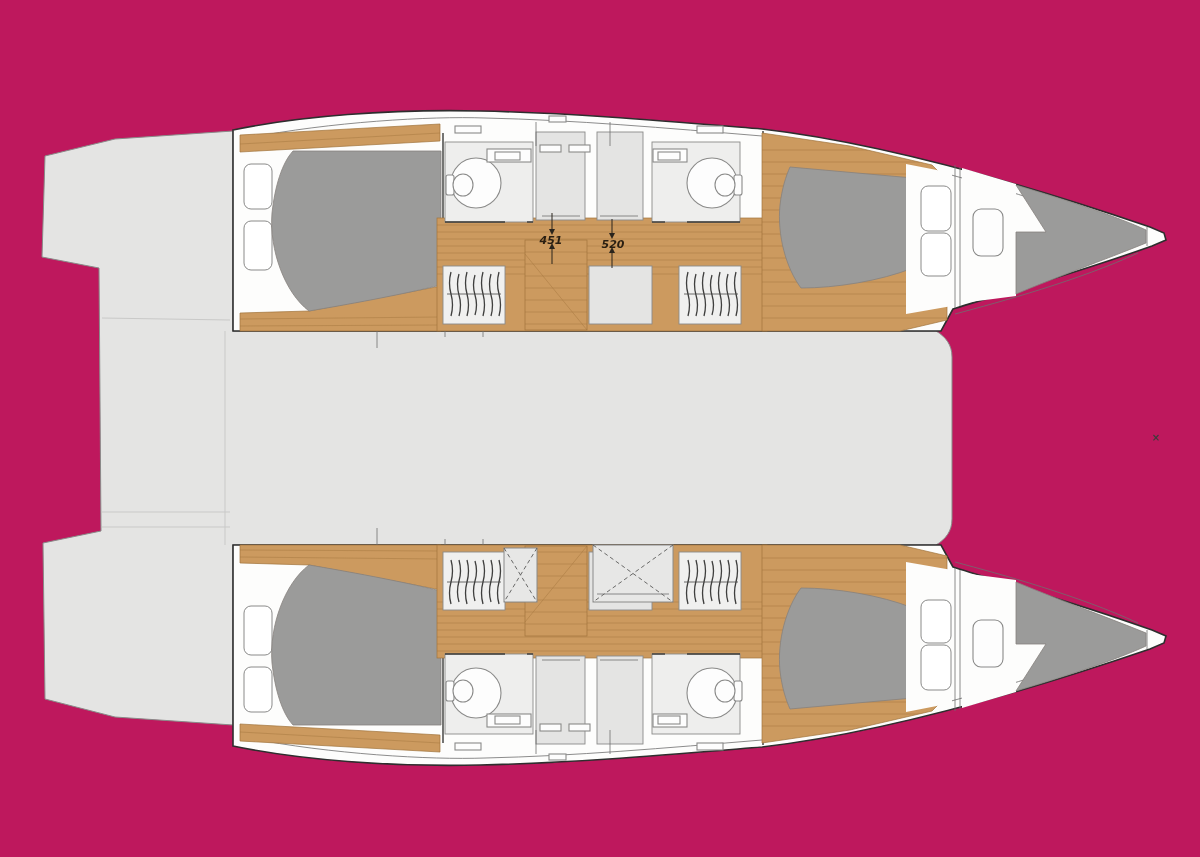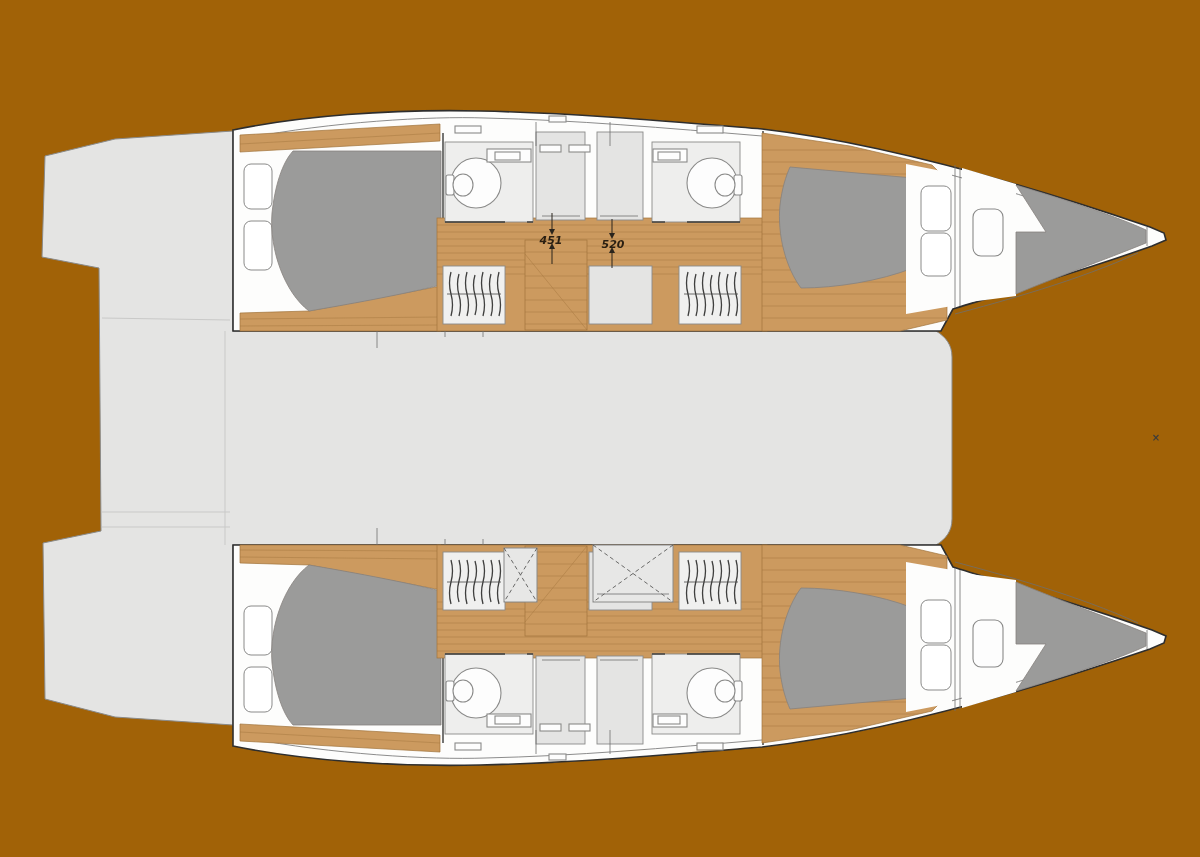--- a/index.html
+++ b/index.html
@@ -1,17 +1,17 @@
 <!DOCTYPE html>
 <html style="--c-deck: #e4e4e3; --c-deck_stroke: #8a8a89; --c-hull_fill: #fdfdfc; --c-hull_stroke: #2e2e2e; --c-wood: #cc9a5f; --c-wood_line: #a1743c; --c-bed: #9b9b9a; --c-bed_stroke: #87827d; --c-pillow: #ffffff; --c-bath_floor: #eeeeed; --c-fixture: #8a8a89; --c-hatch_fill: #e7e7e6; --c-hatch_line: #5a5a59; --c-hanger: #3f3f3e; --c-step_line: #c9c9c8; --c-dim_text: #2a1f12; --c-marker: #3c3c3b;"><head>
 <meta charset="utf-8">
 <title>Deck plan</title>
 <style>
   html,body{margin:0;padding:0;background:#ffffff;}
-  .page{width:1200px;height:857px;background:#a16207;position:relative;overflow:hidden;}
+  .page{width:1200px;height:857px;background:#be185d;position:relative;overflow:hidden;}
   svg{display:block;}
   .deck{fill:var(--c-deck,#e4e4e3);stroke:var(--c-deck_stroke,#8a8a89);stroke-width:1;}
   .hull{fill:var(--c-hull_fill,#fdfdfc);stroke:var(--c-hull_stroke,#2e2e2e);stroke-width:1.6;}
   .wood{fill:var(--c-wood,#cc9a5f);stroke:var(--c-wood_line,#a1743c);stroke-width:.7;}
   .woodline{stroke:var(--c-wood_line,#a1743c);stroke-width:.6;fill:none;opacity:.75;}
   .bed{fill:var(--c-bed,#9b9b9a);stroke:var(--c-bed_stroke,#87827d);stroke-width:.8;}
   .pillow{fill:var(--c-pillow,#ffffff);stroke:var(--c-fixture,#8a8a89);stroke-width:1;}
   .white{fill:#fdfdfc;stroke:none;}
   .bath{fill:var(--c-bath_floor,#eeeeed);stroke:var(--c-fixture,#8a8a89);stroke-width:.9;}
   .fix{fill:#fdfdfd;stroke:var(--c-fixture,#8a8a89);stroke-width:1.1;}

